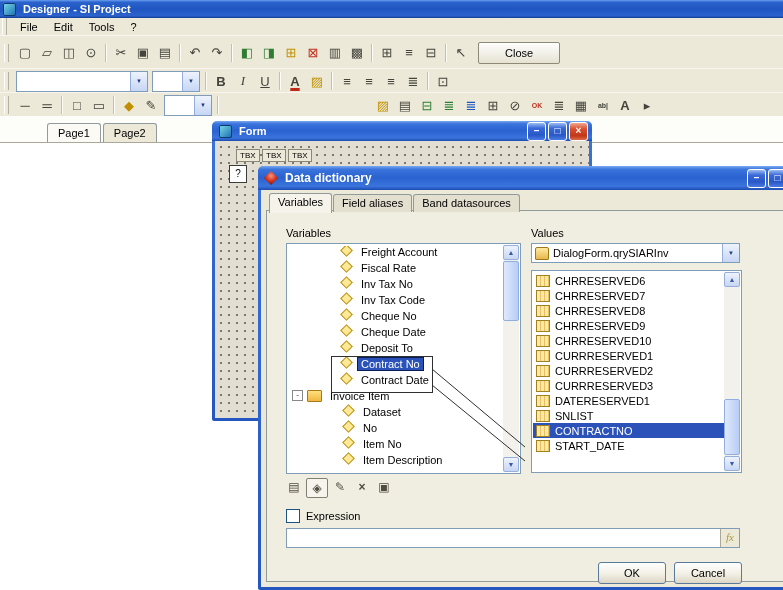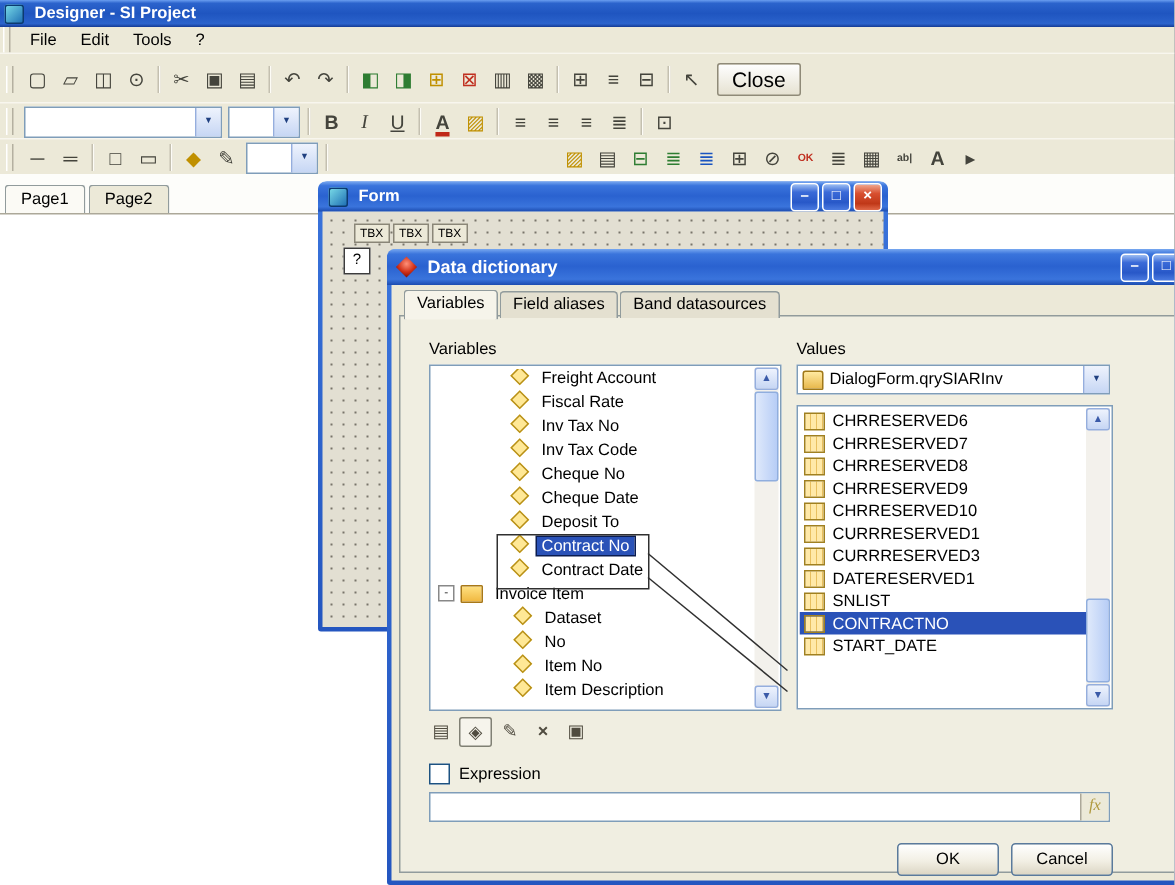--- a/index.html
+++ b/index.html
@@ -16,41 +16,41 @@
   .mitem{padding:1px 8px;cursor:default;text-align:right;}
   .toolbar{position:absolute;left:0;right:0;background:#ece9d8;display:flex;align-items:center;
     padding-left:2px;border-bottom:1px solid #d8d4c4;border-top:1px solid #f8f6ee;}
   .tb1{top:35px;height:33px;}
   .tb2{top:68px;height:24px;}
   .tb3{top:92px;height:24px;}
   .handle{width:3px;height:18px;border-left:1px solid #fff;border-right:1px solid #b4b0a0;margin:0 5px 0 2px;flex:none;}
   .tbtn{width:22px;height:20px;display:flex;align-items:center;justify-content:center;
     font-size:13px;color:#44443c;flex:none;cursor:default;}
   .sep{width:1px;height:18px;background:#c4c0b0;border-right:1px solid #fdfcf6;margin:0 3px;flex:none;}
-  .closebtn{height:22px;margin-left:6px;padding:0 9px;font-size:14px;font-family:inherit;
+  .closebtn{height:22px;margin-left:6px;padding:0 26px;font-size:11px;font-family:inherit;
     background:linear-gradient(#fefefe,#e6e2d2);border:1px solid #8f8a78;border-radius:2px;}
   .cg{color:#2e7d32}.cb{color:#1a55c0}.cr{color:#c03020}.cy{color:#c09000}
   .bold{font-weight:bold}.ital{font-style:italic;font-family:"Liberation Serif",serif}
   .undl{text-decoration:underline}
   .fca{text-decoration:underline;text-decoration-color:#c02818;text-decoration-thickness:3px;}
   .tiny{font-size:7px;font-weight:bold;letter-spacing:0;}
   .tcombo{height:19px;background:#fff;border:1px solid #7f9db9;display:flex;align-items:center;
     font-size:11px;margin:0 2px;flex:none;}
   .w130{width:130px}.w46{width:46px}
   .tcombo .cval{padding-left:3px;overflow:hidden;white-space:nowrap;}
   .arr{margin-left:auto;width:16px;height:100%;flex:none;
     background:linear-gradient(180deg,#eef3fd,#c6d6f4);border-left:1px solid #95aede;
     display:flex;align-items:center;justify-content:center;font-size:6px;color:#204080;}
   .spacer{width:150px;flex:none;}
   
   .tabrow{position:absolute;left:0;top:116px;right:0;height:26px;background:#fdfdfa;
     border-bottom:1px solid #aca899;display:flex;align-items:flex-end;padding-left:3px;}
   .ptab{border:1px solid #919b9c;border-bottom:none;border-radius:3px 3px 0 0;
     padding:3px 10px;font-size:11px;background:#ece9d8;margin-right:2px;}
-  .ptab.active{background:#fbfaf5;}
+  .ptab.active{background:#fbfaf5;margin-left:44px;}
   
   .win{position:absolute;box-sizing:border-box;padding:0 3px 3px;border-radius:6px 6px 2px 2px;
     background:linear-gradient(180deg,#3a74dc,#2456c0);}
   .wtitle{height:24px;margin:0 -3px;padding:0 4px;border-radius:5px 5px 0 0;
     background:linear-gradient(180deg,#78a8f0 0%,#3a74dc 14%,#2a62d0 48%,#3a74dc 84%,#1c4cb0 100%);
     display:flex;align-items:center;color:#fff;font-weight:bold;font-size:12px;}
   .wtitle.small{height:20px;font-size:11px;}
   .ttext{margin-left:3px;white-space:nowrap;}
   .wbtns{margin-left:auto;display:flex;}
   .wbtn{width:17px;height:17px;margin-left:2px;border:1px solid #fff;border-radius:3px;
@@ -369,20 +369,24 @@
           <div class="vrow">
               <span class="ficon"></span>
               <span class="vlabel">CHRRESERVED10</span>
             </div>
           <div class="vrow">
               <span class="ficon"></span>
               <span class="vlabel">CURRRESERVED1</span>
             </div>
           <div class="vrow">
               <span class="ficon"></span>
+              <span class="vlabel">CURRRESERVED2</span>
+            </div>
+          <div class="vrow">
+              <span class="ficon"></span>
               <span class="vlabel">CURRRESERVED3</span>
             </div>
           <div class="vrow">
               <span class="ficon"></span>
               <span class="vlabel">DATERESERVED1</span>
             </div>
           <div class="vrow">
               <span class="ficon"></span>
               <span class="vlabel">SNLIST</span>
             </div>

